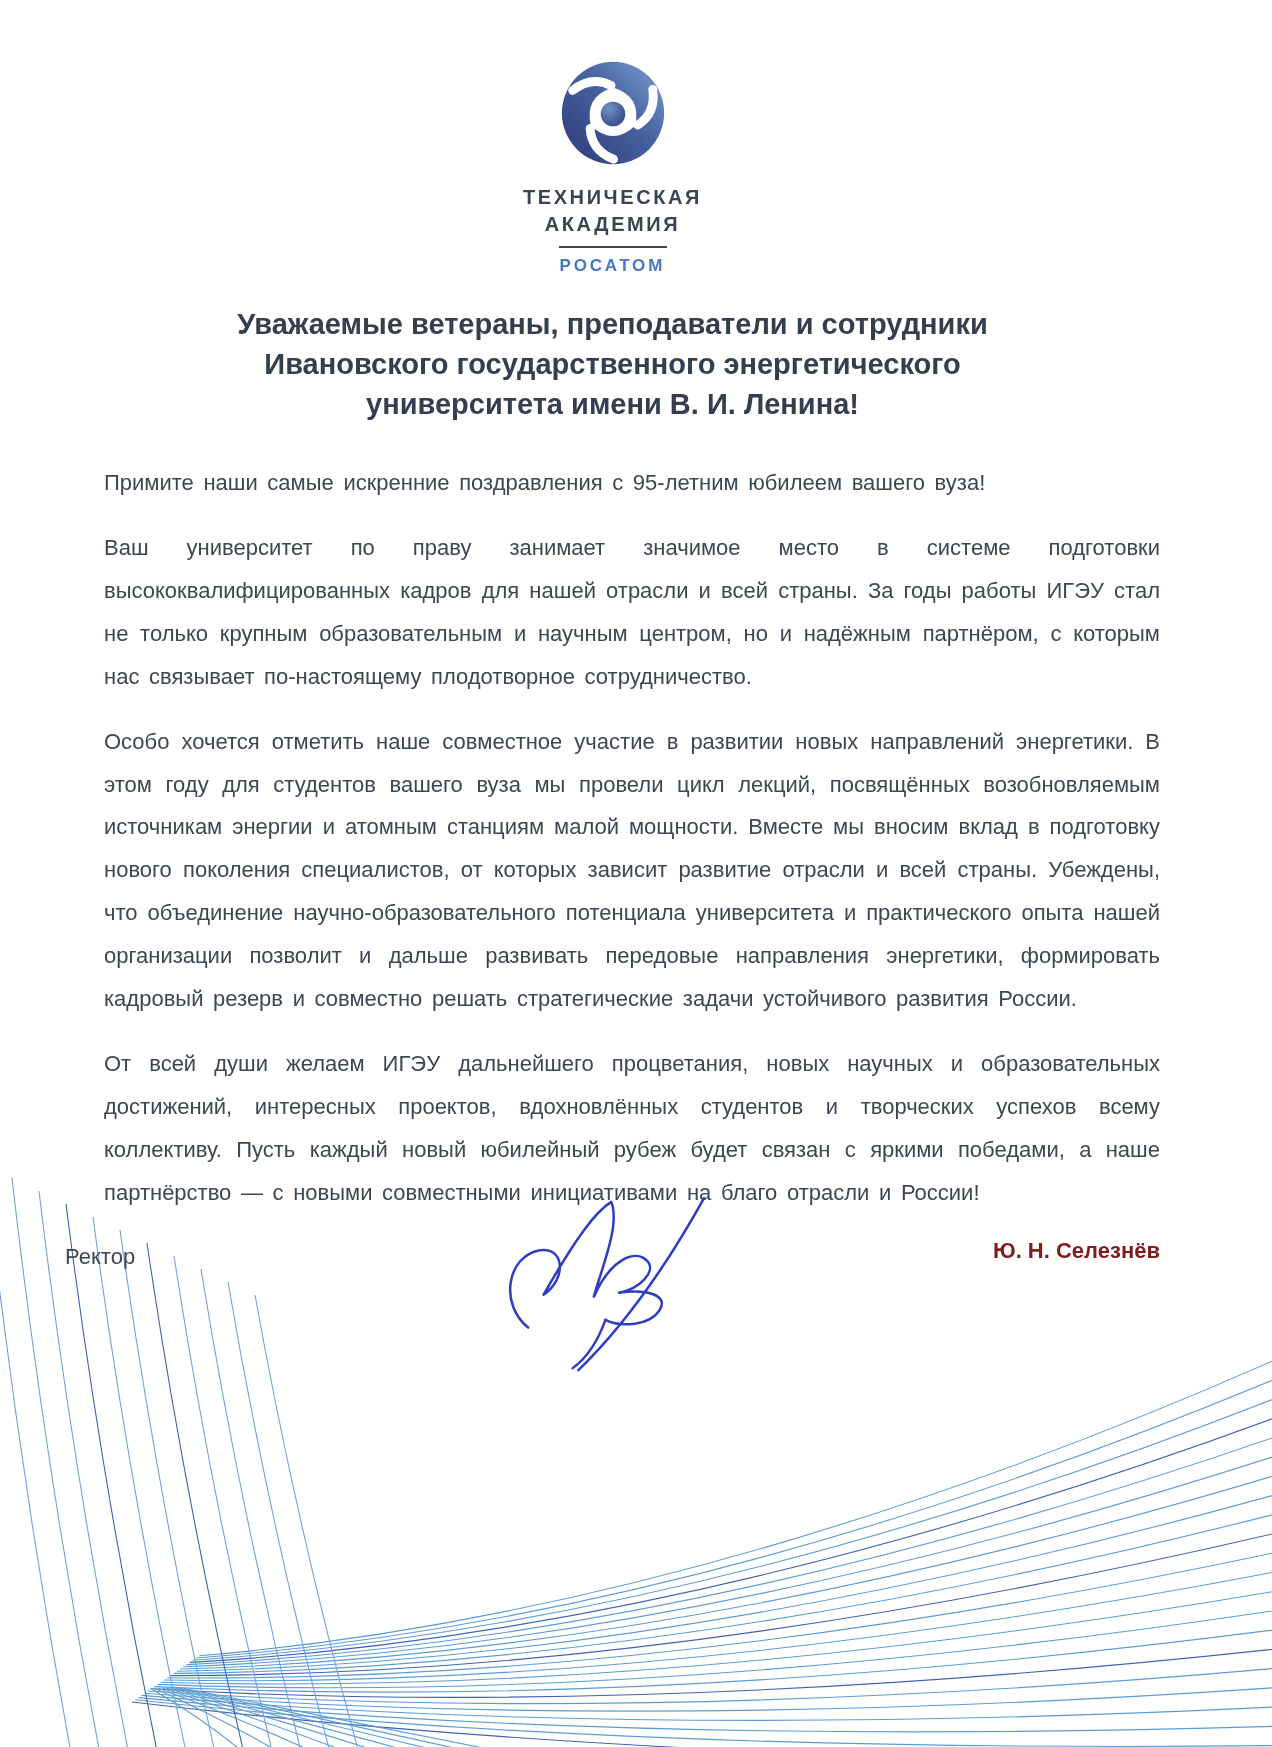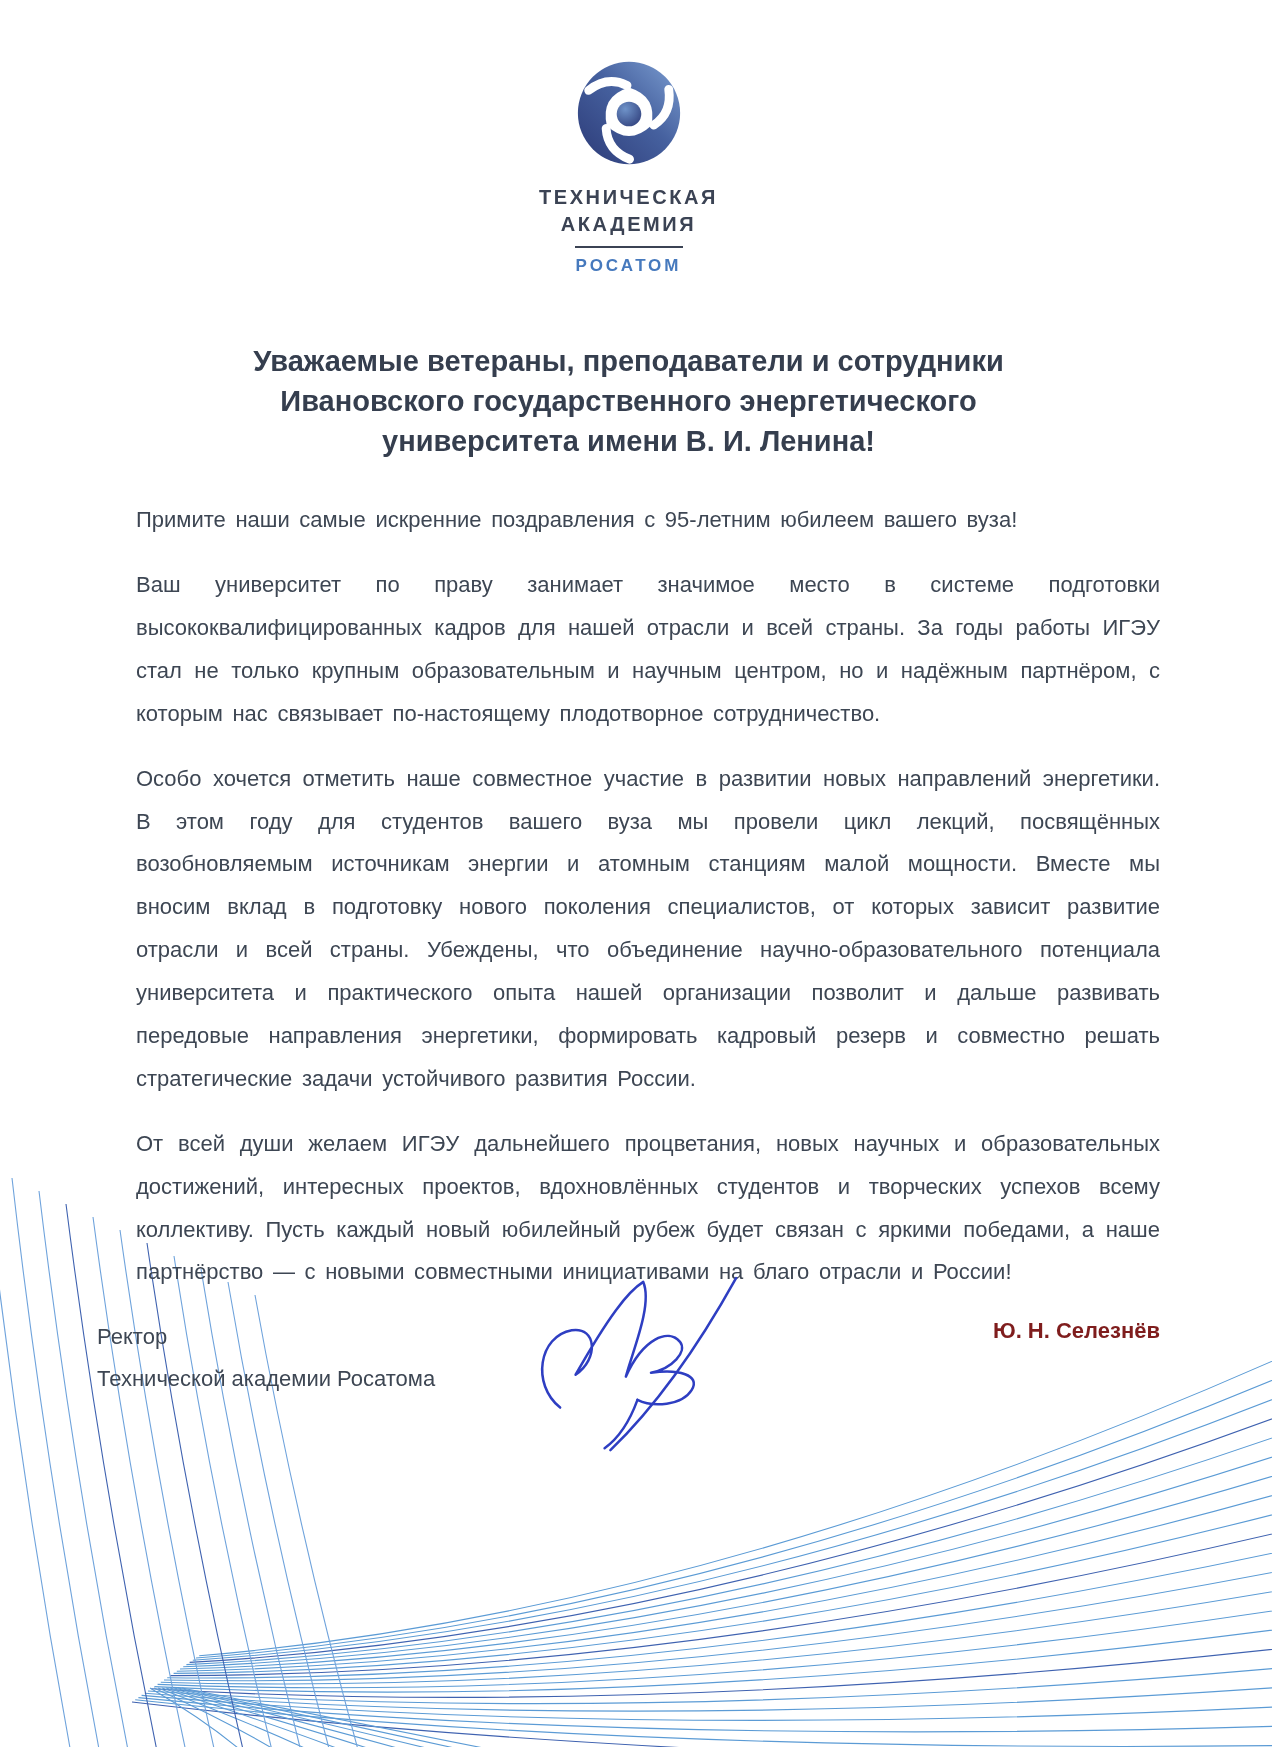--- a/index.html
+++ b/index.html
@@ -2,35 +2,35 @@
 <html lang="ru"><head>
 <meta charset="utf-8">
 <style>
   html,body{margin:0;padding:0;}
   body{
     width:1272px;height:1747px;position:relative;overflow:hidden;
     background:#ffffff;
     font-family:"Liberation Sans","DejaVu Sans",sans-serif;
     color:#3d4653;
   }
-  .page{position:relative;z-index:1;padding:54px 112px 0 97px;}
+  .page{position:relative;z-index:1;padding:54px 112px 0 65px;}
   
   .letterhead{text-align:center;margin:0 auto;width:100%;}
   .logo-wrap{display:flex;justify-content:center;margin-bottom:12px;}
   .org-name{
     font-size:20px;font-weight:600;letter-spacing:2.6px;
     color:#3b4354;line-height:1.33;
   }
   .org-rule{width:108px;height:2px;background:#3b4354;margin:9px auto 8px auto;}
   .org-sub{
     font-size:17px;font-weight:600;letter-spacing:3px;color:#4679bd;
   }
   
   .heading{
-    margin-top:65px;text-align:center;font-weight:bold;
+    margin-top:28px;text-align:center;font-weight:bold;
     font-size:29px;line-height:1.38;color:#353e4e;
   }
   
   .body-text{margin-top:38px;margin-left:39px;}
   .body-text p{
     font-size:22px;line-height:1.95;margin:0 0 22px 0;
     text-align:justify;word-spacing:3.5px;color:#3d4653;
   }
   .body-text p:first-child{text-align:left;}
   
@@ -139,21 +139,20 @@
   <div class="body-text">
     <p>Примите наши самые искренние поздравления с 95-летним юбилеем вашего вуза!</p>
     <p>Ваш университет по праву занимает значимое место в системе подготовки высококвалифицированных кадров для нашей отрасли и всей страны. За годы работы ИГЭУ стал не только крупным образовательным и научным центром, но и надёжным партнёром, с которым нас связывает по-настоящему плодотворное сотрудничество.</p>
     <p>Особо хочется отметить наше совместное участие в развитии новых направлений энергетики. В этом году для студентов вашего вуза мы провели цикл лекций, посвящённых возобновляемым источникам энергии и атомным станциям малой мощности. Вместе мы вносим вклад в подготовку нового поколения специалистов, от которых зависит развитие отрасли и всей страны. Убеждены, что объединение научно-образовательного потенциала университета и практического опыта нашей организации позволит и дальше развивать передовые направления энергетики, формировать кадровый резерв и совместно решать стратегические задачи устойчивого развития России.</p>
     <p>От всей души желаем ИГЭУ дальнейшего процветания, новых научных и образовательных достижений, интересных проектов, вдохновлённых студентов и творческих успехов всему коллективу. Пусть каждый новый юбилейный рубеж будет связан с яркими победами, а наше партнёрство — с новыми совместными инициативами на благо отрасли и России!</p>
   </div>
 
   <div class="sig-row">
     <div class="sig-title">
       <div>Ректор</div>
-      <div>Технической академии Росатома</div>
     </div>
     <svg class="sig-ink" viewBox="0 0 240 190" xmlns="http://www.w3.org/2000/svg">
       <g stroke="#2e3ec2" stroke-width="2.6" fill="none" stroke-linecap="round" stroke-linejoin="round">
         <path d="M 26 138 C -4 114 4 64 38 58 C 64 54 66 88 42 104 C 76 44 96 18 112 8 C 122 32 100 82 94 106 C 112 66 138 56 150 70 C 158 80 142 98 120 102 C 148 98 172 104 162 120 C 152 136 122 138 106 130"></path>
         <path d="M 208 4 C 178 58 136 126 78 182"></path>
         <path d="M 106 130 C 98 152 86 170 72 180"></path>
       </g>
     </svg>
     <div class="sig-name">Ю. Н. Селезнёв</div>
   </div>

